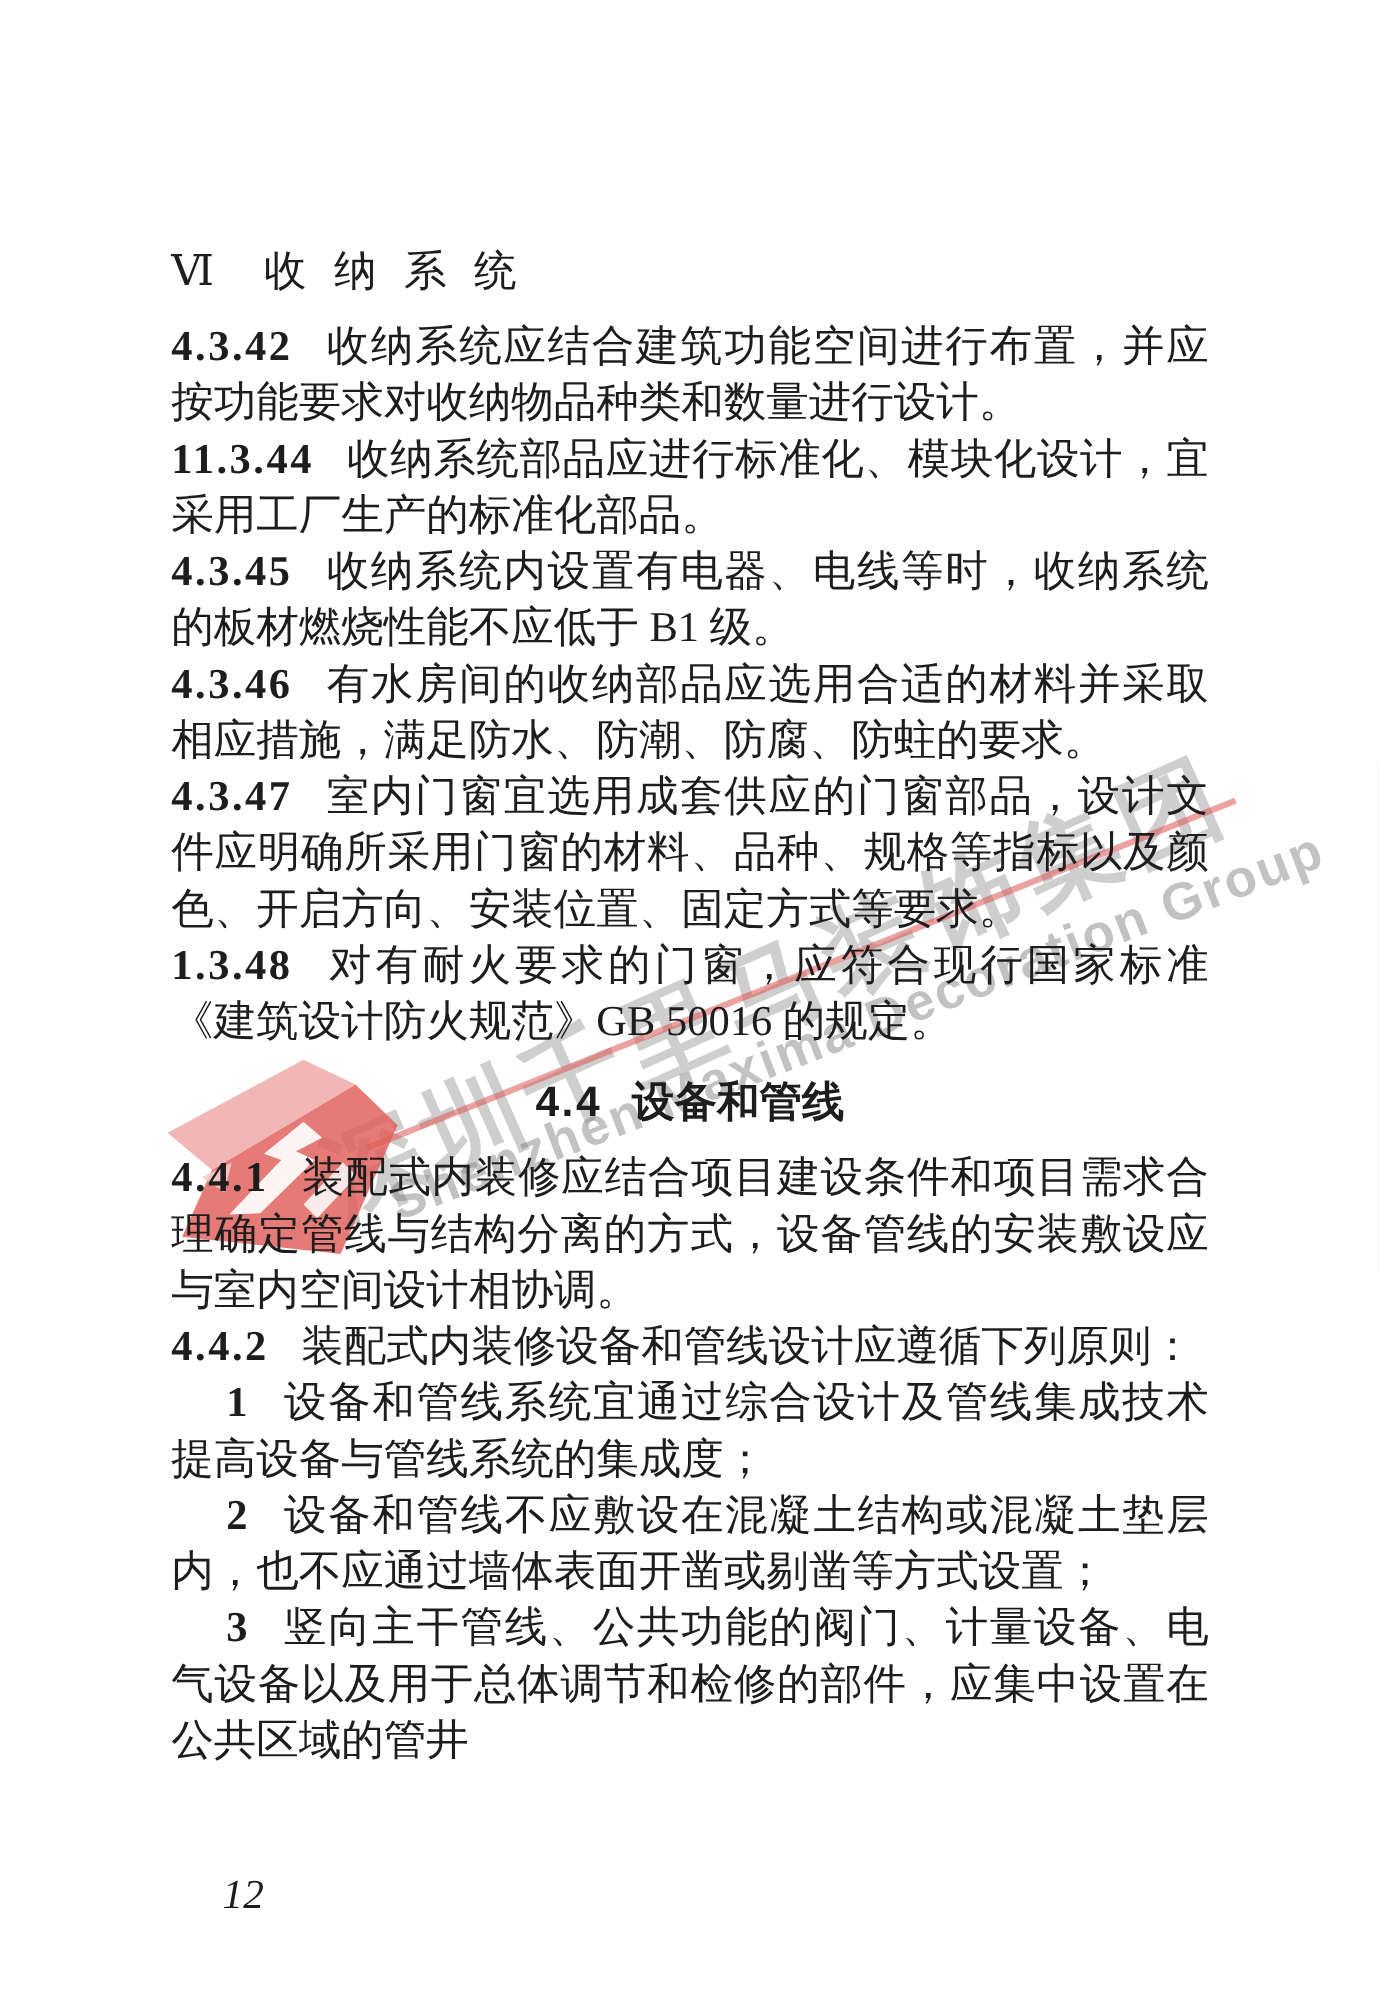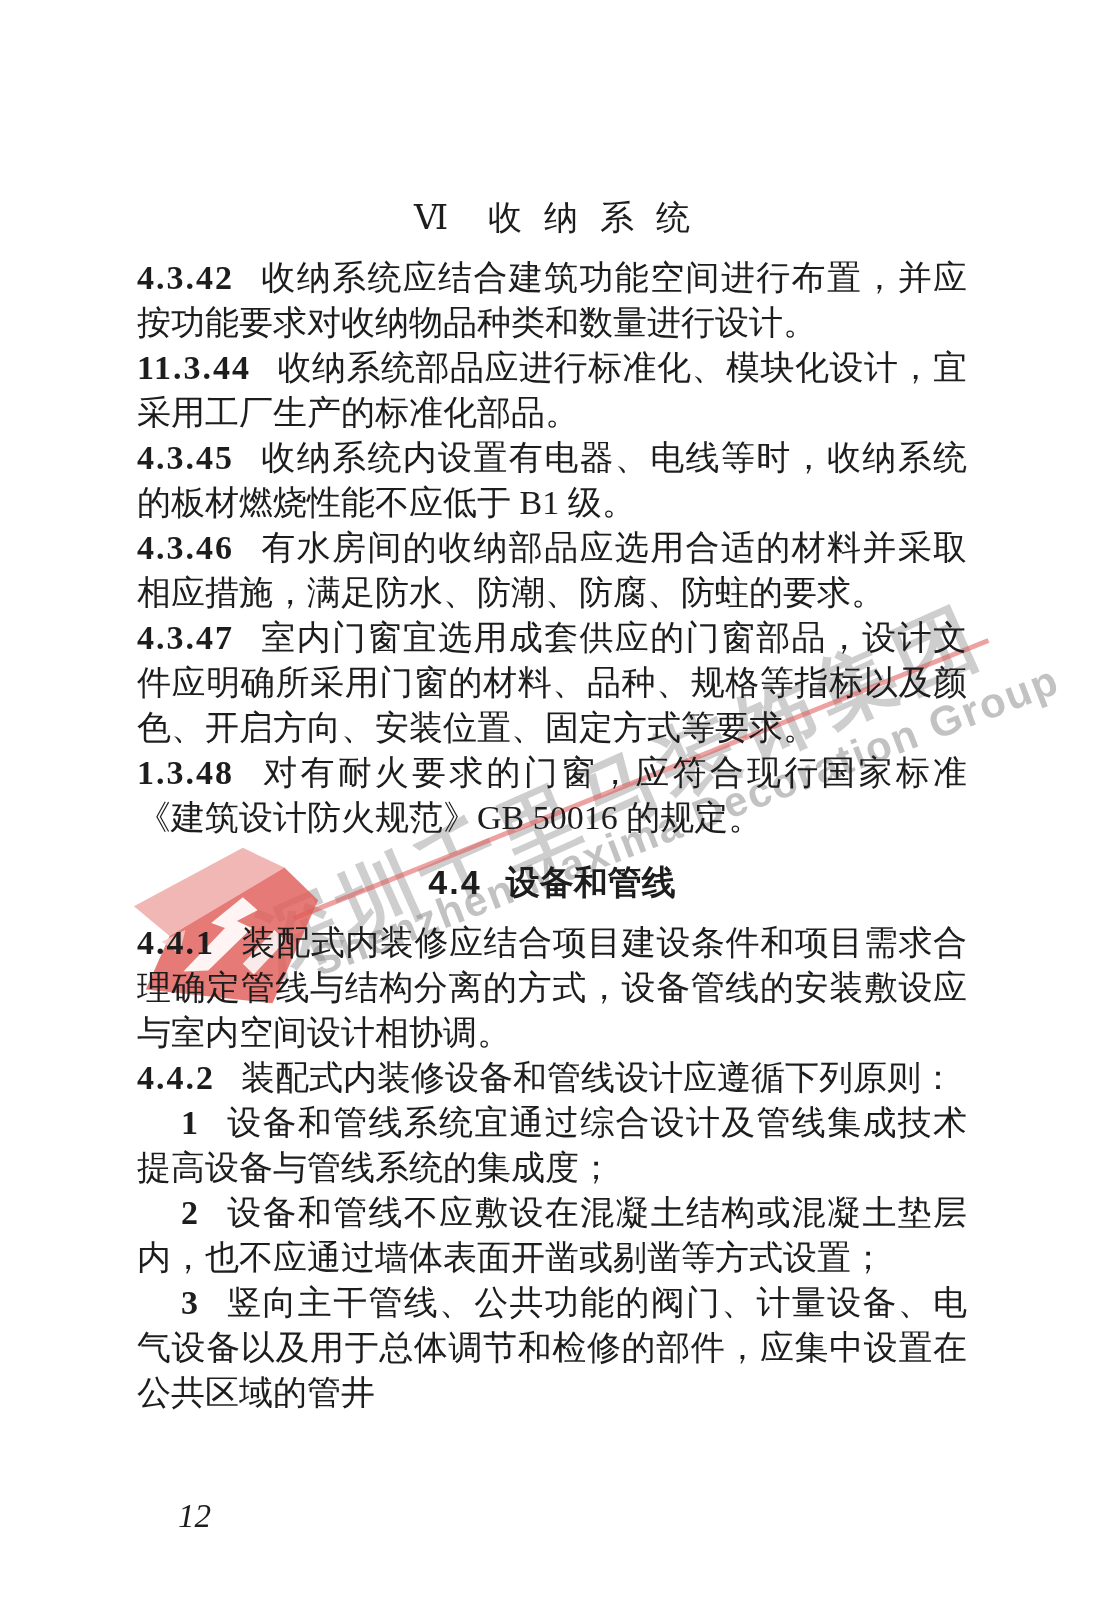--- a/index.html
+++ b/index.html
@@ -28,21 +28,21 @@
     position:absolute;left:293px;top:916px;width:748px;height:5px;
     background:rgba(224,84,84,0.55);
     transform:rotate(-21.8deg);transform-origin:0 0;
   }
   .wm-logo{position:absolute;left:126px;top:842px;width:198px;height:172px;opacity:.8}
   
   .content{
     position:absolute;left:137px;top:195px;width:830px;z-index:2;
     font-size:34px;line-height:45px;
   }
-  .h-sec{text-align:center;margin:17px 0 15px;white-space:nowrap}
+  .h-sec{text-align:left;margin:17px 0 15px;white-space:nowrap}
   .h-sec:first-child{margin-top:0}
   .roman{margin-right:40px}
   .spread-wide{letter-spacing:22px;margin-right:-22px}
   .spread-narrow{letter-spacing:9px;margin-right:-9px}
   .h-sub{
     text-align:center;margin:20px 0 15px;font-weight:700;
     font-family:"Liberation Sans","DejaVu Sans",sans-serif;
   }
   .h-sub .num{margin-right:24px;letter-spacing:2px}
   .para{margin:0;text-align:justify;text-justify:inter-ideograph}

